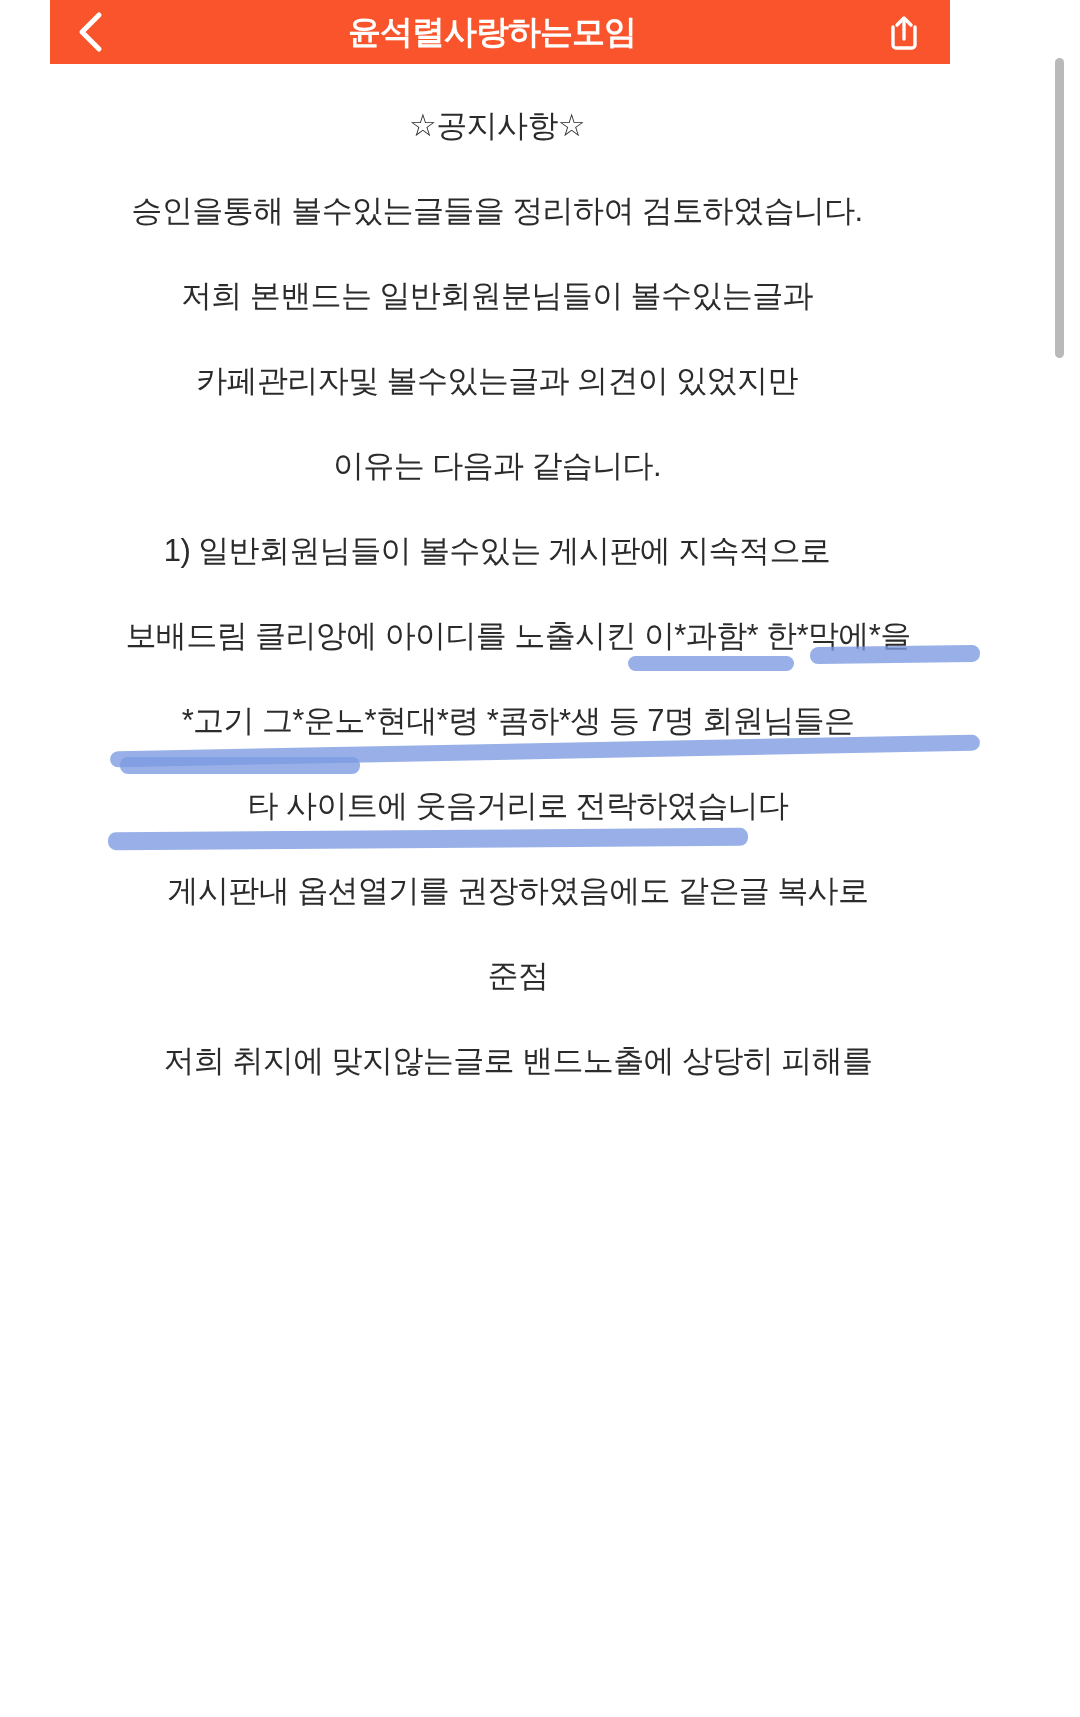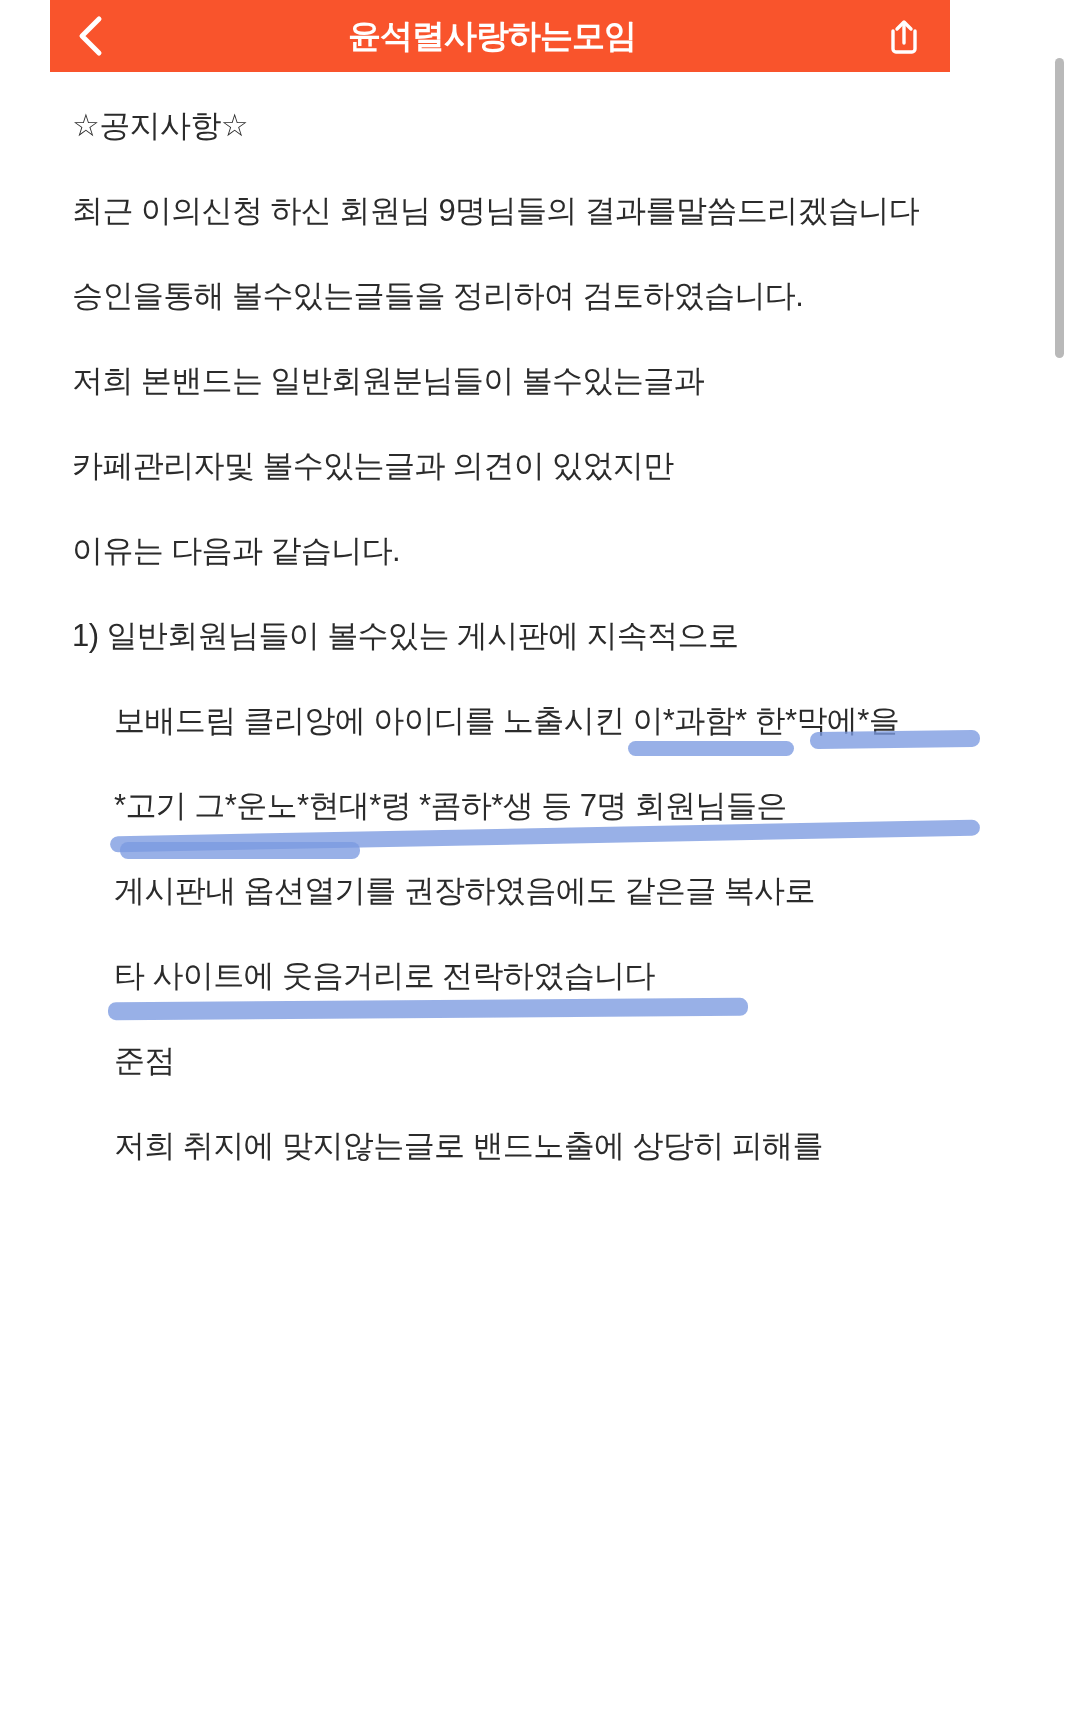--- a/index.html
+++ b/index.html
@@ -23,21 +23,21 @@
     height: 1717px;
     background: #ffffff;
   }
 
   
   #appbar {
     position: absolute;
     left: 50px;
     top: 0;
     width: 900px;
-    height: 72px;
+    height: 64px;
     background: #f9542c;
     display: flex;
     align-items: center;
     box-sizing: border-box;
     padding: 0 22px 0 18px;
   }
   #appbar .back {
     width: 46px;
     height: 46px;
     display: flex;
@@ -71,20 +71,21 @@
   
   #content {
     position: absolute;
     left: 50px;
     top: 76px;
     width: 900px;
     height: 1641px;
     box-sizing: border-box;
     padding: 34px 28px 0 22px;
     background: #ffffff;
+    text-align: center;
   }
   .para {
     position: relative;
     font-size: 31px;
     line-height: 1.0;
     color: #2b2b2b;
     letter-spacing: -0.6px;
     margin: 0 0 54px 0;
     white-space: nowrap;
   }
@@ -158,21 +159,20 @@
         <path d="M20 27 V7" fill="none" stroke="#ffffff" stroke-width="3.4" stroke-linecap="round"></path>
         <path d="M13 13 l7 -7 l7 7" fill="none" stroke="#ffffff" stroke-width="3.4" stroke-linecap="round" stroke-linejoin="round"></path>
       </svg>
     </div>
   </div>
 
   <div id="content">
 
     <p class="para">☆공지사항☆</p>
 
-    <p class="para">최근 이의신청 하신 회원님 9명님들의 결과를말씀드리겠습니다</p>
 
     <p class="para">승인을통해 볼수있는글들을 정리하여 검토하였습니다.</p>
 
     <p class="para">저희 본밴드는 일반회원분님들이 볼수있는글과</p>
 
     <p class="para">카페관리자및 볼수있는글과 의견이 있었지만</p>
 
 
     <p class="para">이유는 다음과 같습니다.</p>
 
@@ -184,27 +184,27 @@
       <span class="mark m2"></span>
     </p>
 
     <p class="para indent">
       <span>*고기 그*운노*현대*령 *콤하*생 등 7명 회원님들은</span>
       <span class="mark m3"></span>
       <span class="mark m4"></span>
     </p>
 
 
-    <p class="para indent">게시판내 옵션열기를 권장하였음에도 같은글 복사로</p>
-
     <p class="para indent">
       <span>타 사이트에 웃음거리로 전락하였습니다</span>
       <span class="mark m5"></span>
     </p>
 
+    <p class="para indent">게시판내 옵션열기를 권장하였음에도 같은글 복사로</p>
+
     <p class="para indent">준점</p>
 
     <p class="para indent">저희 취지에 맞지않는글로 밴드노출에 상당히 피해를</p>
 
   </div>
 
   <div id="scrollbar-track"></div>
   <div id="scrollbar-thumb"></div>
 
 </div>

